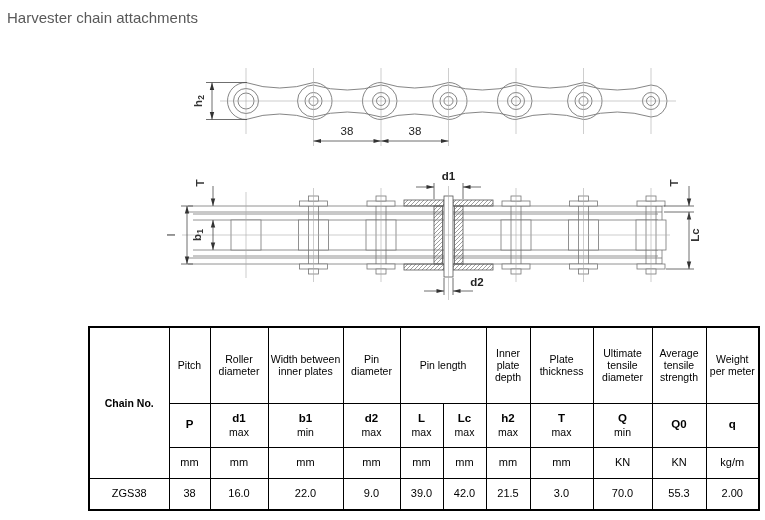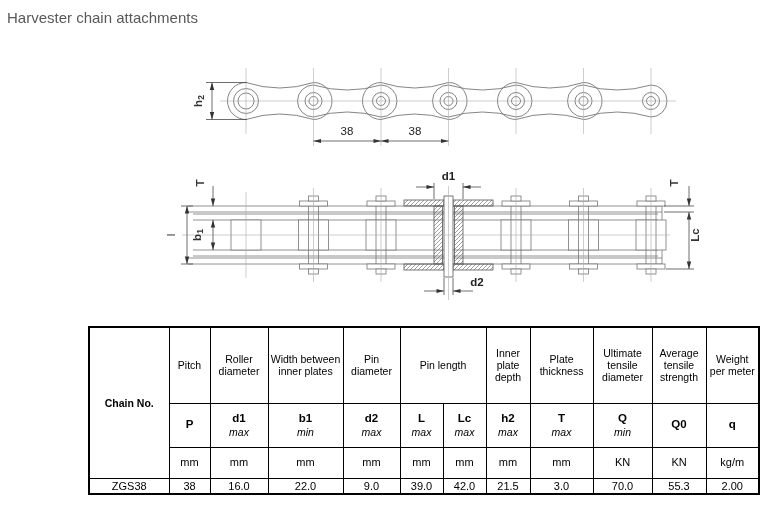--- a/index.html
+++ b/index.html
@@ -16,26 +16,26 @@
   table.spec{
     border-collapse:collapse;table-layout:fixed;width:671px;
     border:2px solid #000;background:#fff;color:#000;
   }
   table.spec td{
     border:1px solid #000;text-align:center;vertical-align:middle;
     padding:1px 1px;font-size:10.5px;line-height:1.18;overflow:hidden;
   }
   td.chain-no{font-weight:bold;font-size:12.5px;}
   td.sym .s{font-weight:bold;font-size:11.5px;}
-  td.sym .limit{font-weight:400;font-size:10.5px;font-style:italic;}
+  td.sym .limit{font-weight:400;font-size:10.5px;}
   td.sym .limit:empty{display:none;}
   tr.r-head{height:76px;}
   tr.r-sym{height:44px;}
   tr.r-unit{height:31px;padding-left:33px;}
-  tr.r-data{height:16px;}
+  tr.r-data{height:32px;}
   tr.r-unit td, tr.r-data td{font-size:11px;}
 </style>
 </head>
 <body>
 
 <div class="page-title">Harvester chain attachments</div>
 
 <div class="drawing-wrap">
 <svg width="765" height="320" viewBox="0 0 765 320" xmlns="http://www.w3.org/2000/svg">
   <defs>

